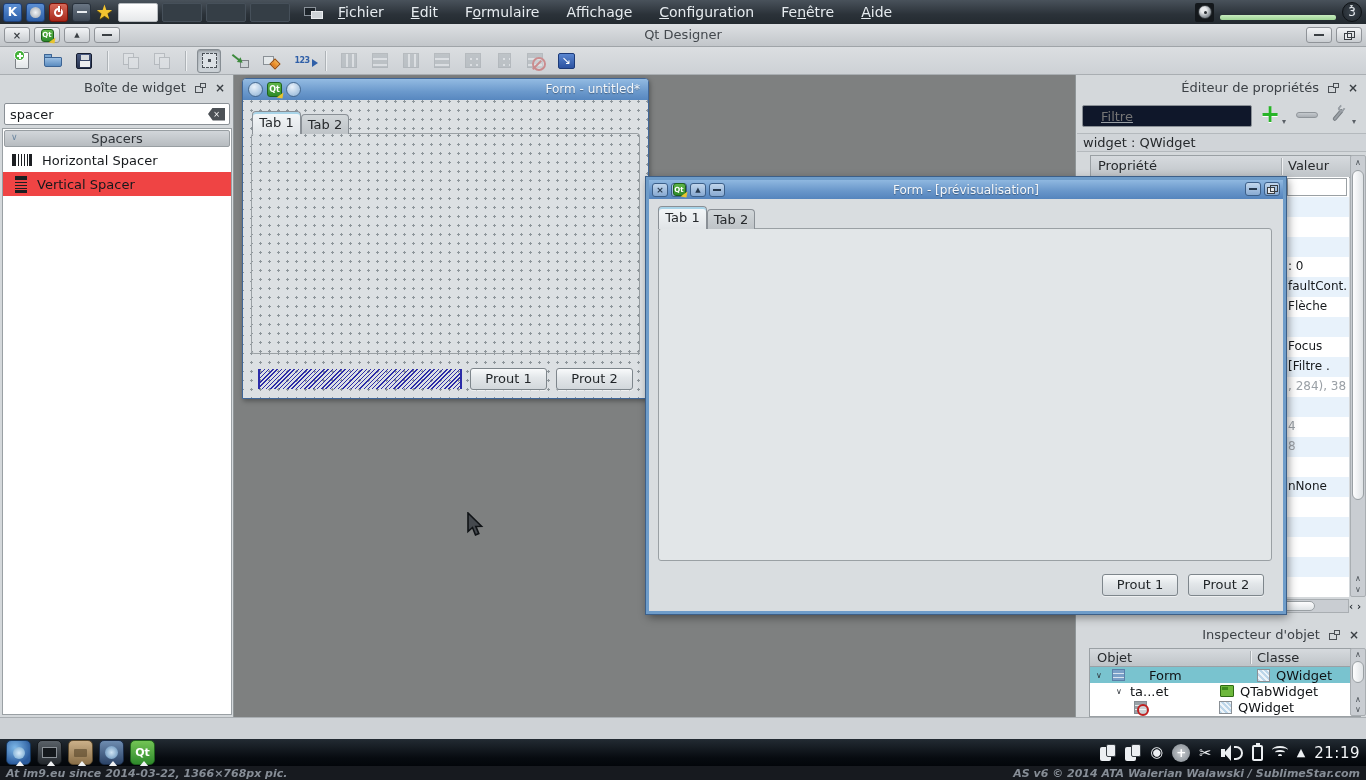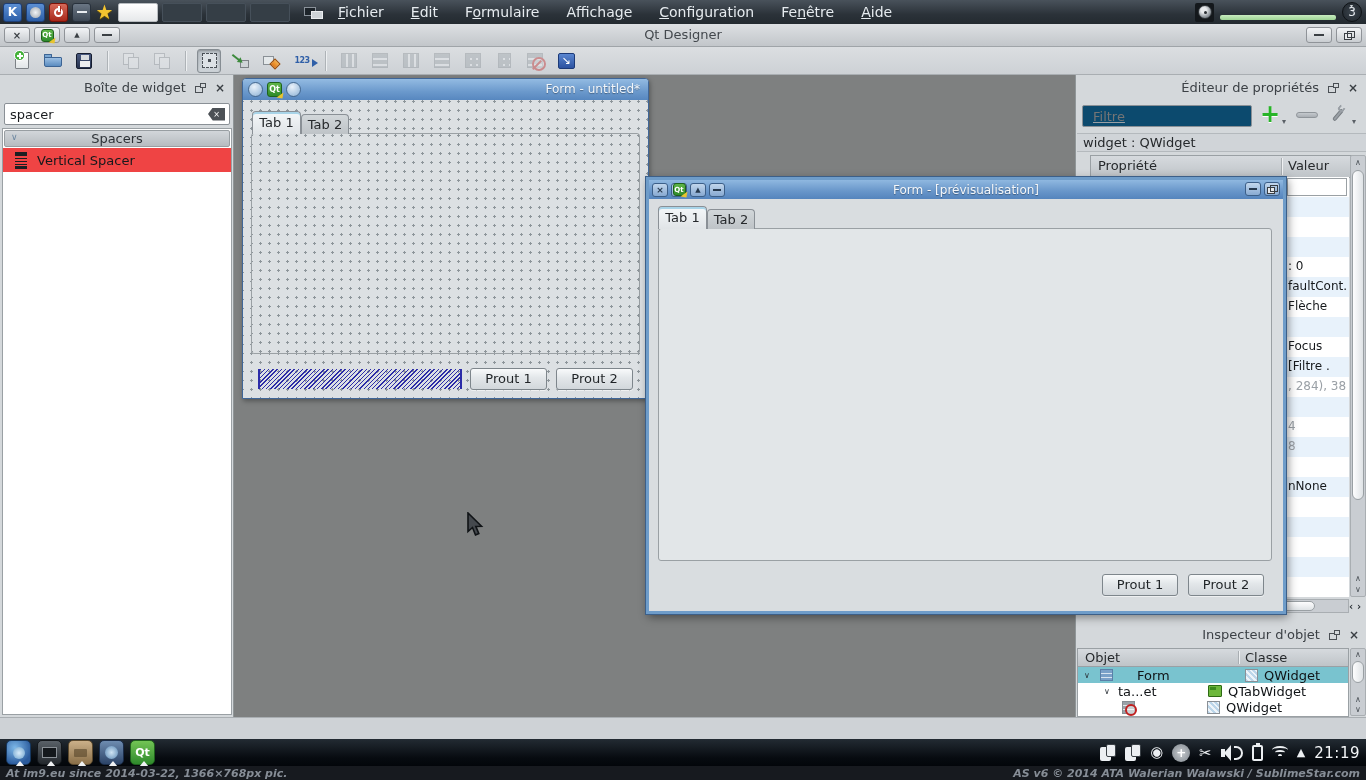--- a/index.html
+++ b/index.html
@@ -140,21 +140,21 @@
   .pv-titlebar { height:19px; background:linear-gradient(#8fb8e0,#6795c9 60%,#5484bd); position:relative; display:flex; align-items:center; }
   .pv-btns { display:flex; gap:3px; padding-left:3px; }
   .pv-btn { width:16px; height:14px; border-radius:3px; background:linear-gradient(rgba(255,255,255,.5),rgba(200,215,232,.4)); border:1px solid #3c5f88; display:flex; align-items:center; justify-content:center; font-size:9px; font-weight:bold; color:#26394e; }
   .pv-title { position:absolute; left:0; right:0; text-align:center; font-size:12px; color:#f4f7fa; text-shadow:0 1px 1px rgba(0,0,0,.35); }
   .pv-right { position:absolute; right:3px; top:2px; display:flex; gap:3px; }
   .pv-btn .glyph-dash { background:#26394e; width:8px; }
   .qt-mini.small { width:13px; height:13px; font-size:7px; }
 
   
   .pe-filter-row { position:absolute; left:0; top:28px; width:291px; height:26px; }
-  .pe-input { position:absolute; left:6px; top:2px; width:170px; height:22px; border:1px solid #8a9096; border-radius:2px; background:#0c4a6e; font:13px "DejaVu Sans",sans-serif; color:#9aa0a6; padding-left:10px; outline:0;text-decoration:underline; }
+  .pe-input { position:absolute; left:6px; top:2px; width:170px; height:22px; border:1px solid #8a9096; border-radius:2px; background:#0f172a; font:13px "DejaVu Sans",sans-serif; color:#9aa0a6; padding-left:18px; outline:0;text-decoration:underline; }
   .pe-plus { position:absolute; left:182px; top:0; width:24px; height:24px; color:#28b428; font-size:24px; font-weight:bold; line-height:22px; text-align:center; text-shadow:0 1px 0 #fff; }
   .pe-caret { position:absolute; font-size:8px; color:#5a6066; }
   .pe-minus { position:absolute; left:220px; top:9px; width:22px; height:6px; background:linear-gradient(#c4c9cd,#a9aeb3); border:1px solid #8f959a; border-radius:3px; }
   .pe-wrench { position:absolute; left:252px; top:2px; width:20px; height:20px; }
   .pe-wrench i { position:absolute; left:8px; top:3px; width:4px; height:14px; background:#9aa0a6; border:1px solid #777d82; border-radius:2px; transform:rotate(40deg); }
   .pe-wrench b { position:absolute; left:10px; top:0; width:7px; height:7px; border:2px solid #9aa0a6; border-radius:50%; transform:rotate(40deg); border-top-color:transparent; }
   .pe-classbar { position:absolute; left:1px; top:58px; width:289px; height:19px; background:#d0d4d8; border-top:1px solid #b4b9bd; border-bottom:1px solid #b4b9bd; font-size:13px; color:#26292c; padding-left:6px; line-height:17px; }
   .grid-header { position:absolute; background:linear-gradient(#d6dade,#bfc4c8); border:1px solid #9aa0a4; font-size:13px; color:#26292c; }
   .gh-cell { position:absolute; top:0; height:100%; line-height:19px; padding-left:7px; }
   .gh-div { position:absolute; top:2px; bottom:2px; width:1px; background:#a9aeb2; box-shadow:1px 0 0 #eef0f2; }
@@ -165,21 +165,21 @@
   .prop-row.dim span { color:#9aa0a6; }
   .prop-row .cellbox { position:absolute; left:210px; top:1px; width:60px; height:18px; background:#fff; border:1px solid #9aa0a4; }
   .vscroll { position:absolute; width:16px; background:#c9cdd2; border:1px solid #a9aeb2; border-radius:2px; }
   .vthumb { position:absolute; left:1px; width:12px; background:linear-gradient(90deg,#fdfdfe,#dfe3e6); border:1px solid #9aa0a4; border-radius:6px; }
   .sarrow { position:absolute; left:0; width:14px; text-align:center; font-size:8px; color:#4a5056; }
   .hscroll { position:absolute; left:1px; top:524px; width:272px; height:14px; background:#c9cdd2; border:1px solid #a9aeb2; }
   .hthumb { position:absolute; top:1px; left:203px; width:34px; height:10px; background:linear-gradient(#fdfdfe,#dfe3e6); border:1px solid #9aa0a4; border-radius:5px; }
   .hscroll-arrows { position:absolute; left:268px; top:524px; width:22px; height:14px; font-size:10px; color:#2c3238; display:flex; gap:4px; align-items:center; justify-content:center; font-weight:bold; }
 
   
-  .oi-box { position:absolute; left:1px; top:573px; width:272px; height:69px; background:#fff; border:1px solid #9aa0a4; overflow:hidden; }
+  .oi-box { position:absolute; left:13px; top:573px; width:272px; height:69px; background:#fff; border:1px solid #9aa0a4; overflow:hidden; }
   .oi-header { height:18px; background:linear-gradient(#d6dade,#bfc4c8); border-bottom:1px solid #9aa0a4; position:relative; font-size:13px; color:#26292c; }
   .oi-row { height:16px; display:flex; align-items:center; font-size:13px; color:#101316; position:relative; }
   .oi-row.selected { background:#79c3cf; }
   .oi-exp { font-size:8px; color:#2c3238; width:10px; text-align:center; }
   .icon-hatch { width:13px; height:13px; border:1px solid #8a9096; background:repeating-linear-gradient(45deg,#bcd6ea 0 2px,#eef4f9 2px 4px); }
   .icon-tabw { width:14px; height:12px; background:#6db83c; border:1px solid #2e6a14; border-radius:1px; position:relative; }
   .icon-tabw:before { content:""; position:absolute; left:1px; top:1px; width:6px; height:3px; background:#3e8a1e; }
   .icon-formrows { width:13px; height:12px; background:repeating-linear-gradient(#7aa0c8 0 3px,#d8e4f0 3px 4px); border:1px solid #5a80a8; }
   .icon-breaklay { width:13px; height:13px; background:repeating-linear-gradient(#9aa2a8 0 3px,#e4e8ea 3px 4px); border:1px solid #868d93; position:relative; }
   .icon-breaklay:after { content:""; position:absolute; right:-3px; bottom:-3px; width:8px; height:8px; border:2px solid #c02020; border-radius:50%; background:rgba(255,255,255,.5); }
@@ -387,20 +387,24 @@
     </div>
     <div class="search-row">
       <input class="search-input" value="spacer" style="">
       <span class="clear-btn">×</span>
     </div>
     <div class="widget-list">
       <div class="category-bar">
         <span class="chev">∨</span>
         <span>Spacers</span>
       </div>
+      <div class="wb-item">
+        <span class="spring-h"></span>
+        <span>Horizontal Spacer</span>
+      </div>
       <div class="wb-item hl">
         <span class="spring-v"></span>
         <span>Vertical Spacer</span>
       </div>
     </div>
   </div>
 
   <div class="form-window">
     <div class="blue-titlebar">
       <div class="ft-circles">

